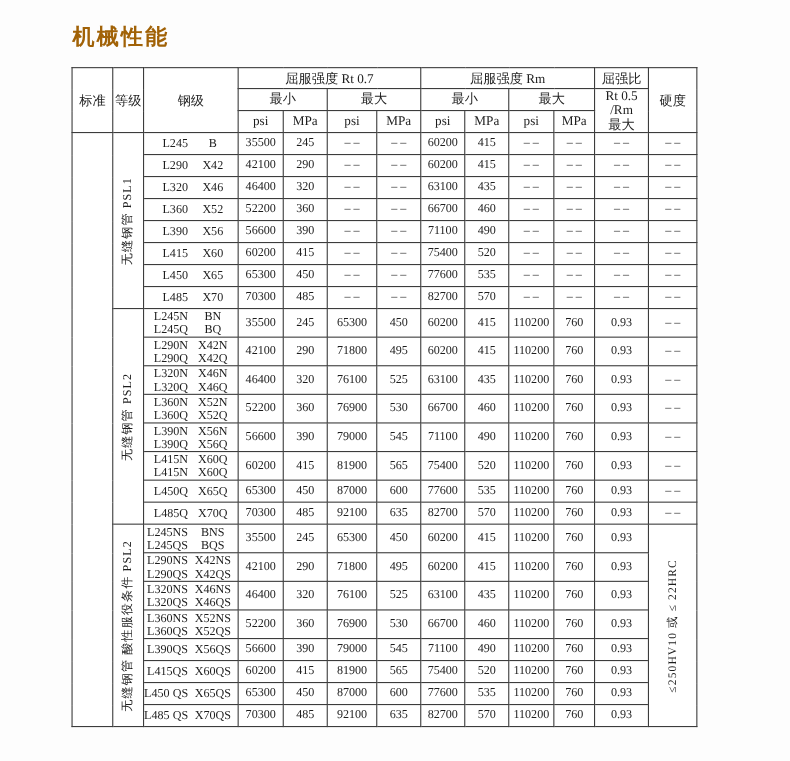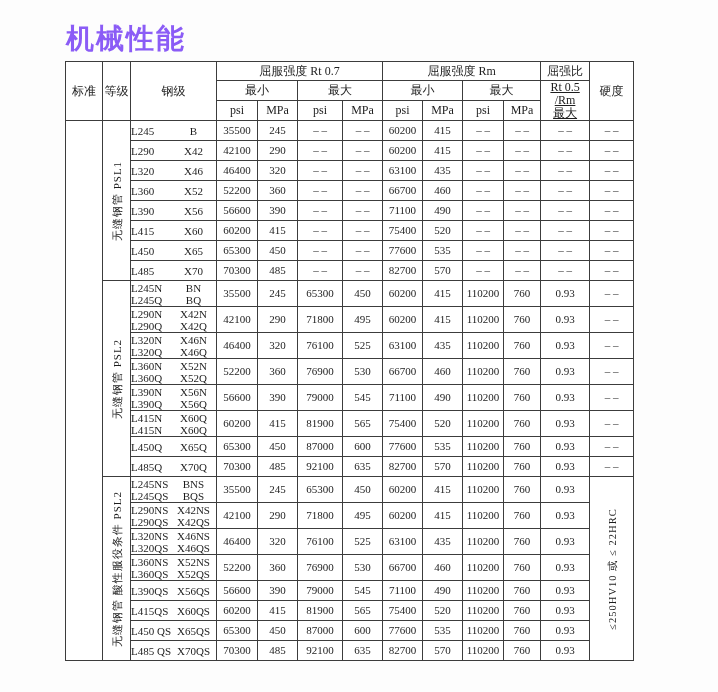--- a/index.html
+++ b/index.html
@@ -2,48 +2,48 @@
 <html><head>
 <meta charset="utf-8">
 <style>
   html,body{margin:0;padding:0;}
   body{
     width:718px;height:692px;background:#fdfdfd;overflow:hidden;position:relative;
     font-family:"Liberation Serif","DejaVu Serif",serif;color:#1d1d1d;
   }
   .page-title{
     position:absolute;left:66px;top:20px;
-    font-size:28px;font-weight:bold;letter-spacing:2px;color:#8b5cf6;
+    font-size:20px;font-weight:bold;letter-spacing:2px;color:#a16207;
   }
   table.props{
     position:absolute;left:65px;top:61px;
     border-collapse:collapse;table-layout:fixed;width:568px;
     background:#fff;
   }
   table.props th, table.props td{
     border:1px solid #3c3c3c;padding:0;margin:0;
     text-align:center;vertical-align:middle;
     font-weight:normal;font-size:11px;line-height:13px;color:#1d1d1d;
     overflow:hidden;
   }
   table.props th{font-size:12px;}
   tr.h19{height:19px;}
   tr.h20{height:20px;}
   tr.h26{height:26px;}
-  th.ratio-sub{font-size:10.5px;line-height:12px;white-space:pre-line;text-decoration:underline;}
+  th.ratio-sub{font-size:10.5px;line-height:12px;white-space:pre-line;}
   td.vcell{position:relative;}
   span.vtext{
     position:absolute;left:50%;top:50%;
     transform:translate(-50%,-50%) rotate(-90deg);
     white-space:nowrap;font-size:11px;letter-spacing:1px;
   }
   span.vtext-h{font-size:10.5px;}
   td.steel{padding:0 2px;}
   .gline{display:flex;width:100%;line-height:12px;font-size:11px;}
-  .ga{flex:0 0 47%;text-align:left;white-space:nowrap;}
+  .ga{flex:0 0 47%;text-align:right;white-space:nowrap;}
   .gb{flex:1 1 auto;text-align:center;white-space:nowrap;}
 </style>
 </head>
 <body>
 
 <div class="page-title">机械性能</div>
 
 <table class="props">
   <colgroup>
     <col style="width:37px">

